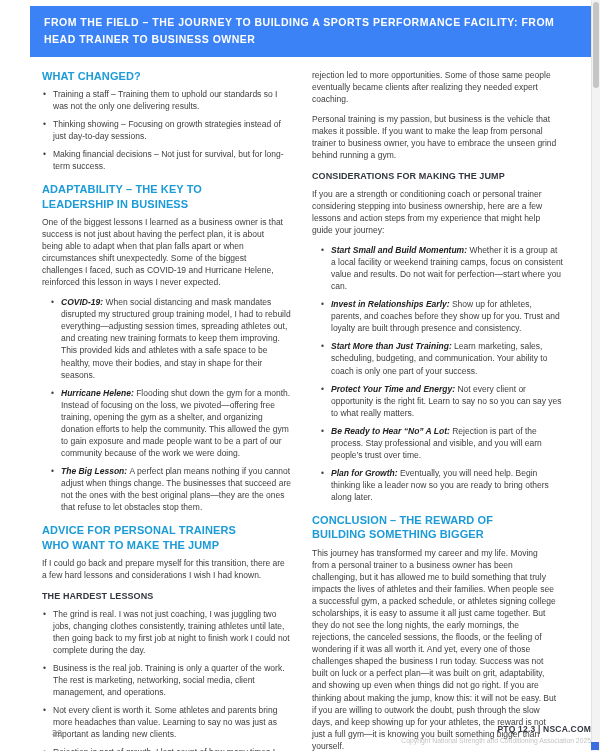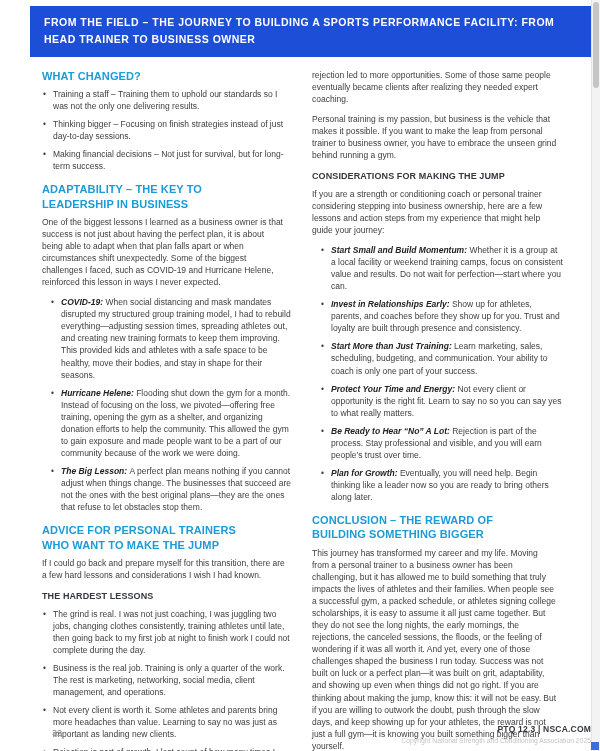--- a/index.html
+++ b/index.html
@@ -2,21 +2,21 @@
 <html><head>
 <meta charset="utf-8">
 <style>
   * { box-sizing: border-box; }
   html,body { margin:0; padding:0; background:#ffffff; }
   .page {
     position:relative; width:600px; height:751px; overflow:hidden;
     background:#ffffff; font-family:"Liberation Sans", sans-serif; color:#404040;
   }
   .titlebar {
-    margin:6px 9px 0 30px; background:#1d4ed8; color:#ffffff;
+    margin:6px 9px 0 30px; background:#3b82f6; color:#ffffff;
     padding:8px 14px 9px 14px;
   }
   .titlebar .title {
     font-size:10.5px; font-weight:bold; letter-spacing:0.5px; line-height:1.6;
     text-transform:uppercase;
   }
   .columns { display:flex; gap:18px; margin:12px 36px 0 42px; }
   .col { flex:1; min-width:0; }
   h2.blue {
     color:#1b9bd7; font-size:11px; font-weight:bold; line-height:1.3;
@@ -63,21 +63,21 @@
   </header>
 
   <main class="columns">
 
     <section class="col">
 
       <div>
         <h2 class="blue">WHAT CHANGED?</h2>
         <ul>
           <li>Training a staff – Training them to uphold our standards so I was not the only one delivering results.</li>
-          <li>Thinking bigger – Focusing on finish strategies instead of just day-to-day sessions.</li>
+          <li>Thinking showing – Focusing on growth strategies instead of just day-to-day sessions.</li>
           <li>Making financial decisions – Not just for survival, but for long-term success.</li>
         </ul>
       </div>
 
       <div>
         <h2 class="blue">ADAPTABILITY – THE KEY TO LEADERSHIP IN BUSINESS</h2>
         <p>One of the biggest lessons I learned as a business owner is that success is not just about having the perfect plan, it is about being able to adapt when that plan falls apart or when circumstances shift unexpectedly. Some of the biggest challenges I faced, such as COVID-19 and Hurricane Helene, reinforced this lesson in ways I never expected.</p>
         <ul class="indent">
           <li>
             <span class="lead">COVID-19: </span><span>When social distancing and mask mandates disrupted my structured group training model, I had to rebuild everything—adjusting session times, spreading athletes out, and creating new training formats to keep them improving. This provided kids and athletes with a safe space to be healthy, move their bodies, and stay in shape for their seasons.</span>

